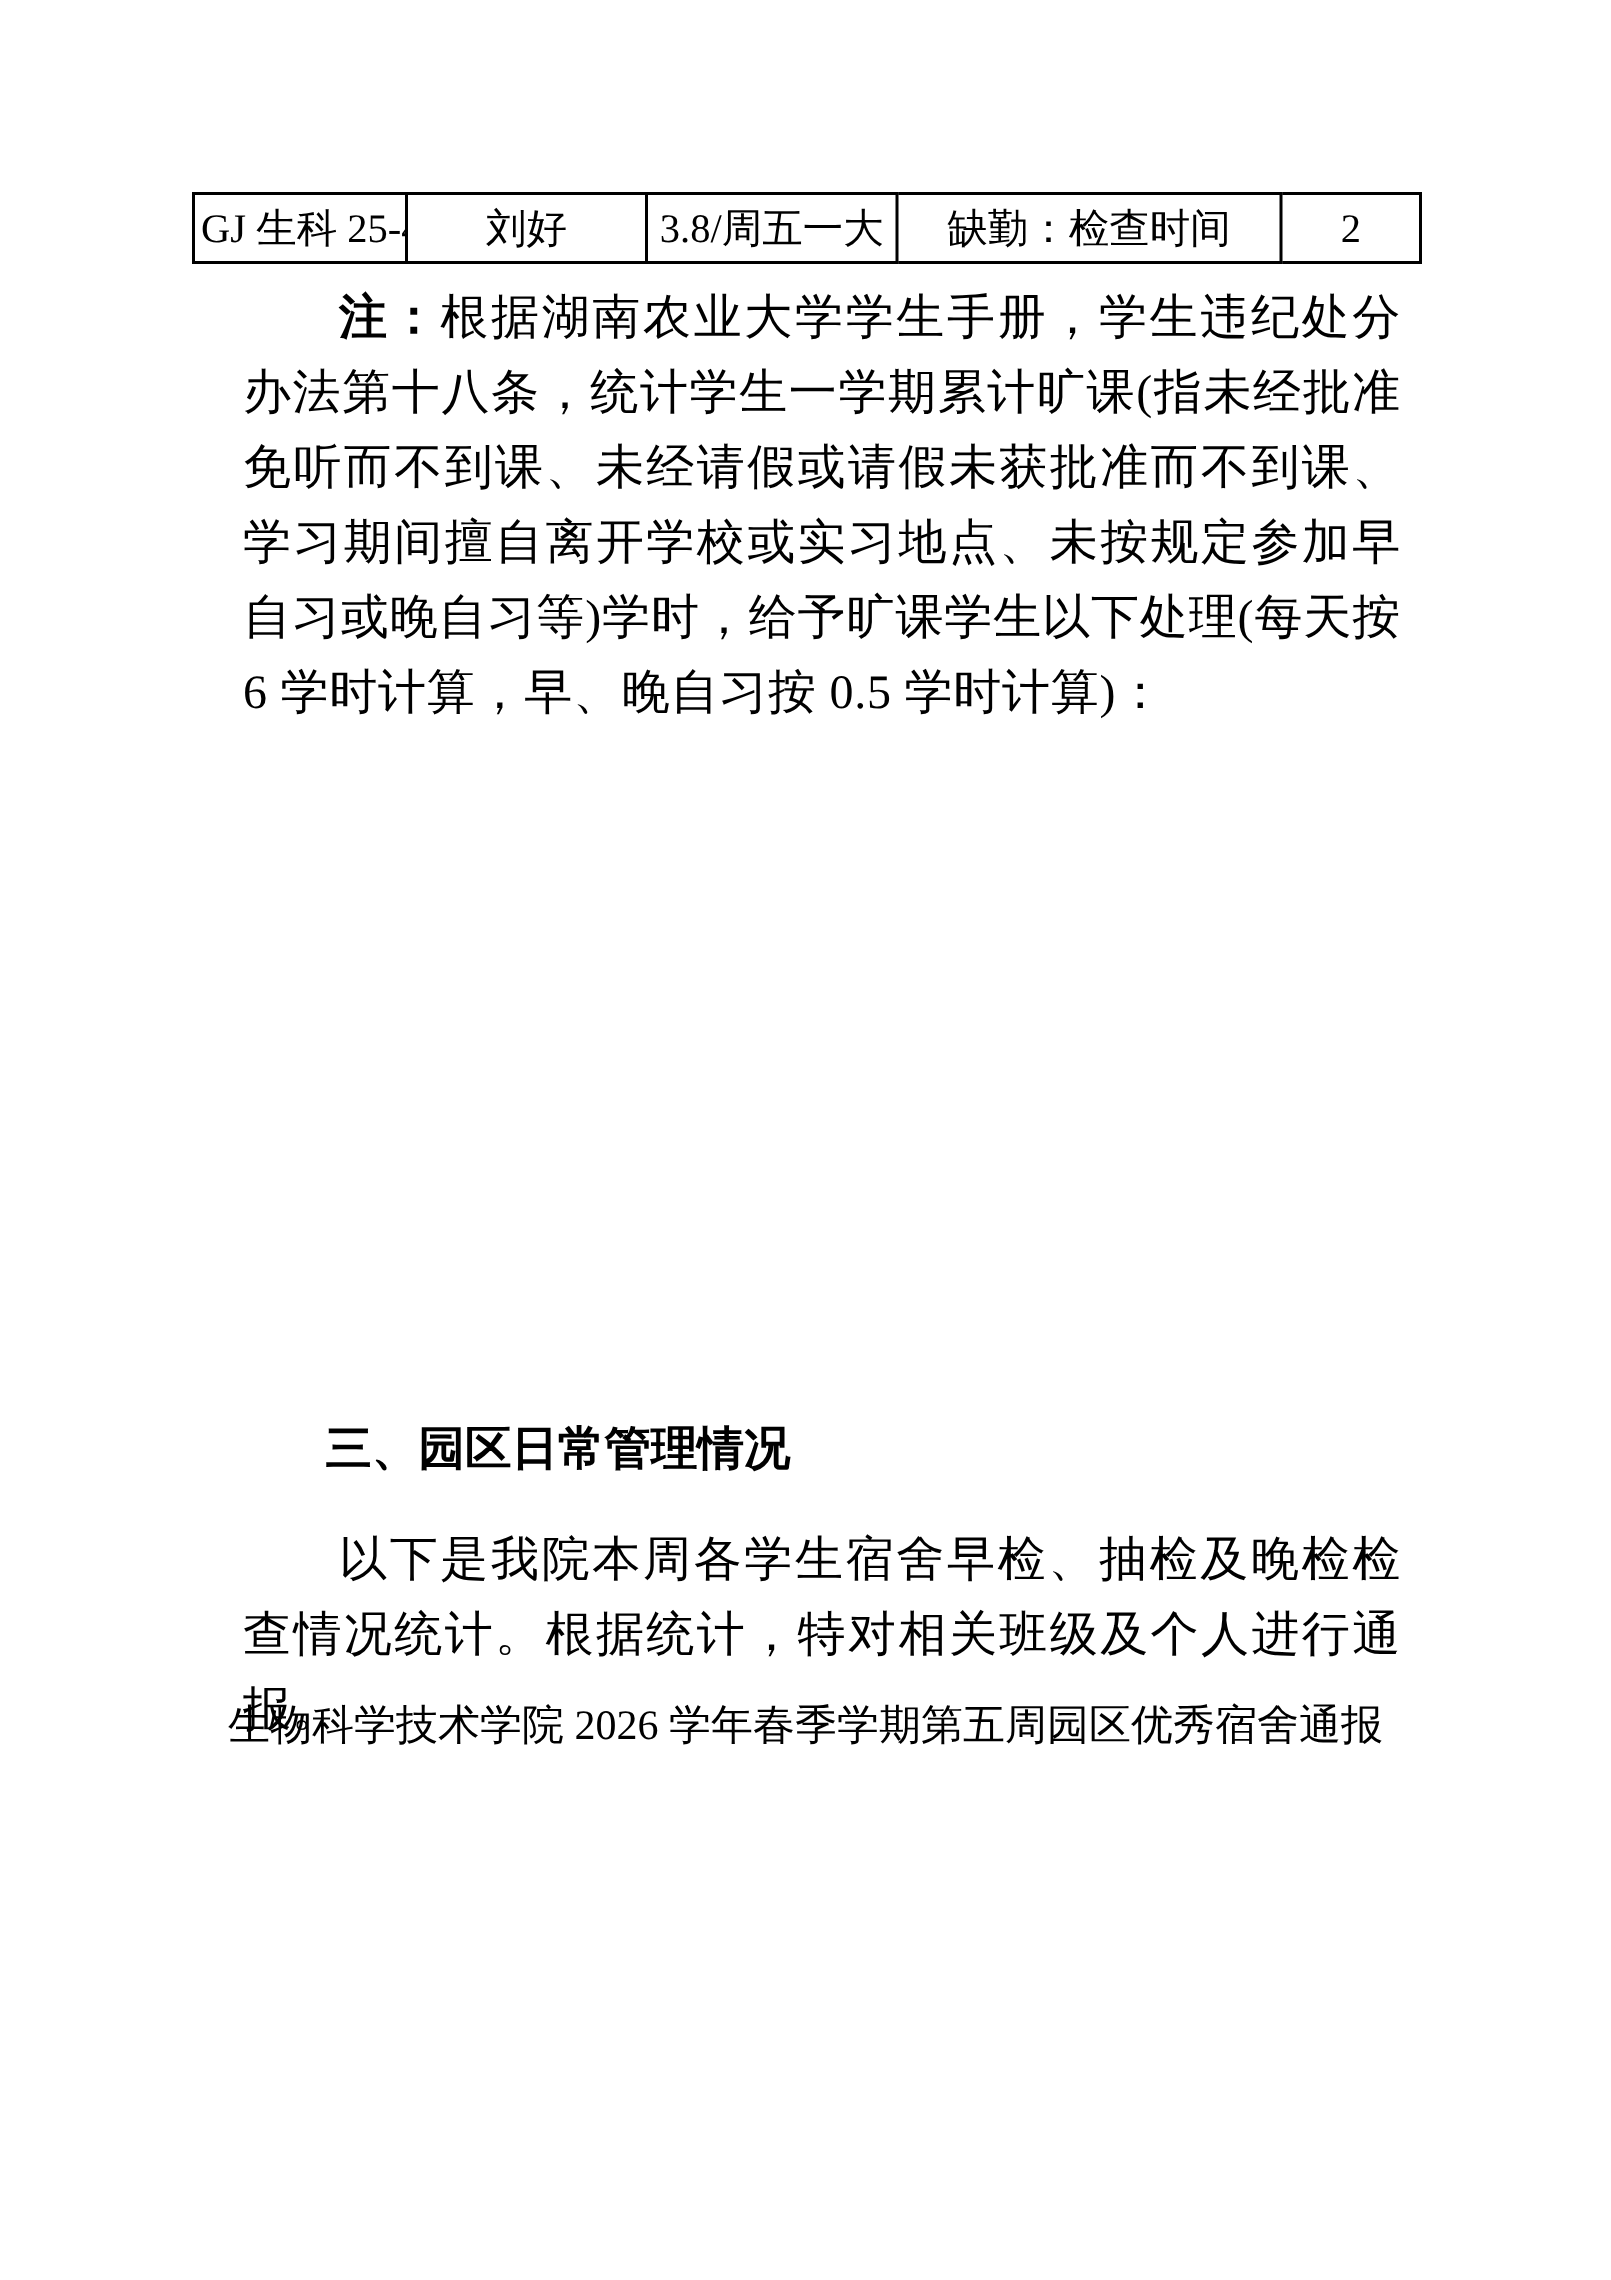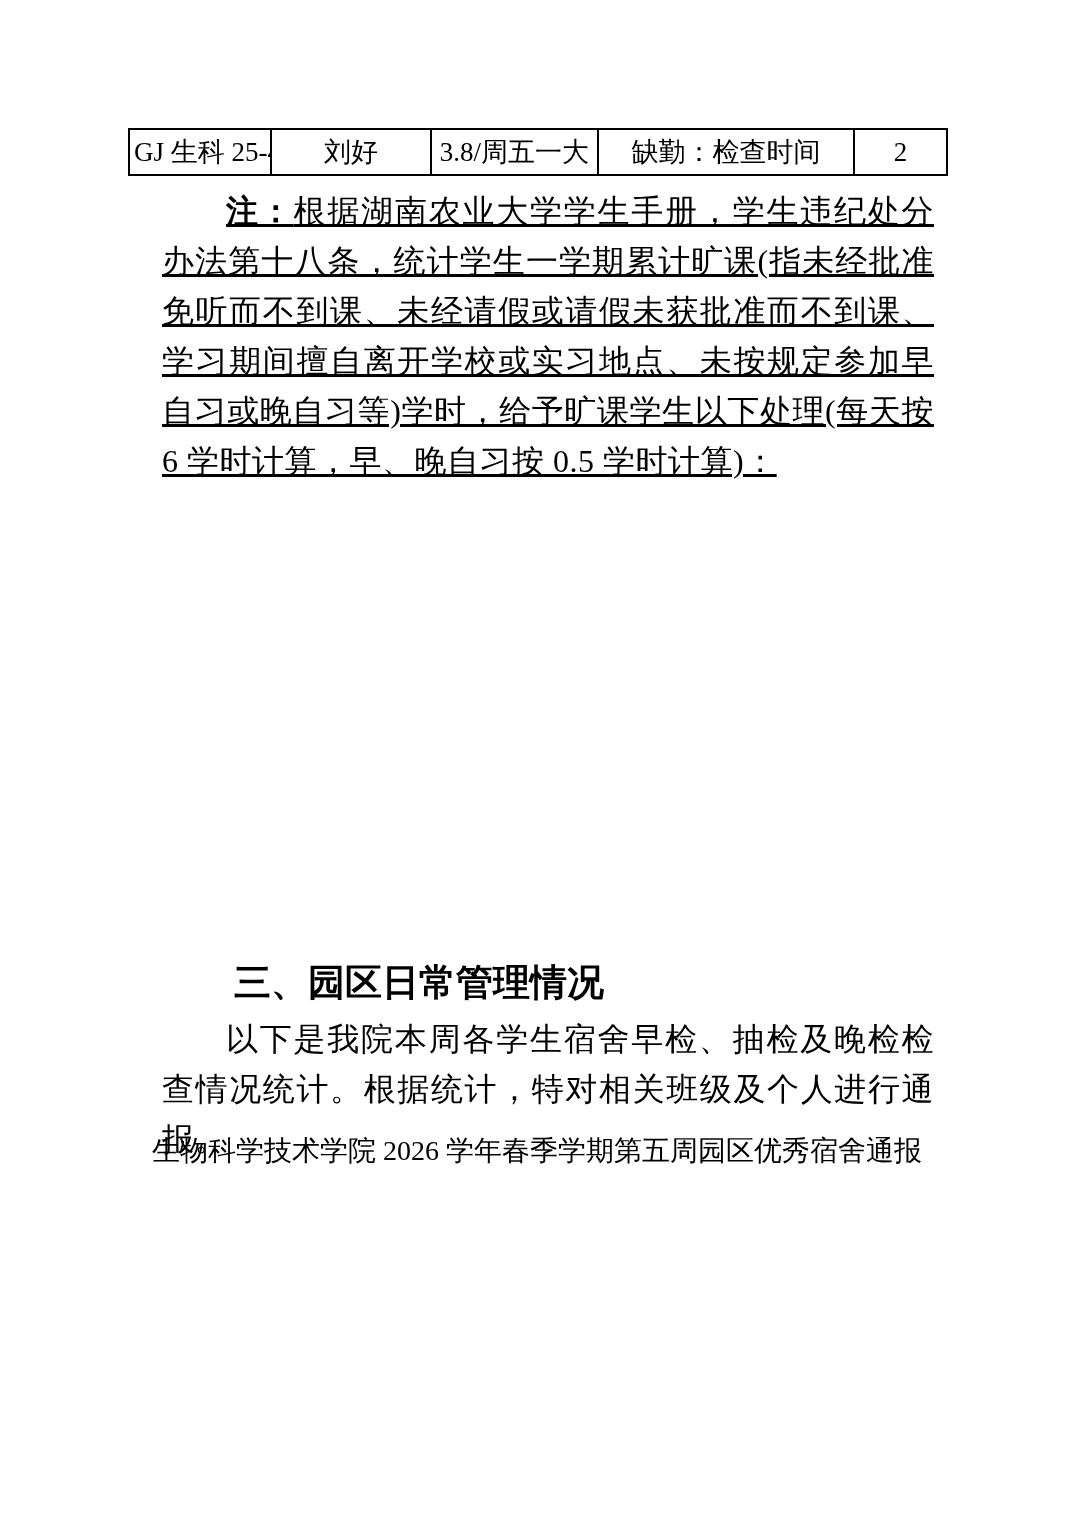--- a/index.html
+++ b/index.html
@@ -42,38 +42,38 @@
     position: absolute;
     left: 162px;
     width: 772px;
     font-size: 32px;
     line-height: 50px;
     text-align: justify;
     text-indent: 2em;
     margin: 0;
     letter-spacing: 0.5px;
   }
-  .para-note { top: 186px; text-decoration: underline; }
+  .para-note { top: 186px; }
   .para-rules { top: 508px; }
   .para-violation { top: 766px; }
   .bold-label { font-weight: bold; }
 
   
   .section-heading {
     position: absolute;
     left: 162px;
     top: 946px;
     width: 772px;
     padding-left: 55px;
     box-sizing: border-box;
     font-family: "Liberation Sans", sans-serif;
     font-weight: bold;
-    font-size: 37px;
+    font-size: 31px;
     line-height: 40px;
-    margin: 17px;
+    margin: 0;
   }
   .para-intro { top: 1014px; font-family: Liberation Serif, serif; }
 
   
   .dorm-title {
     position: absolute;
     left: 128px;
     top: 1132px;
     width: 818px;
     text-align: center;

